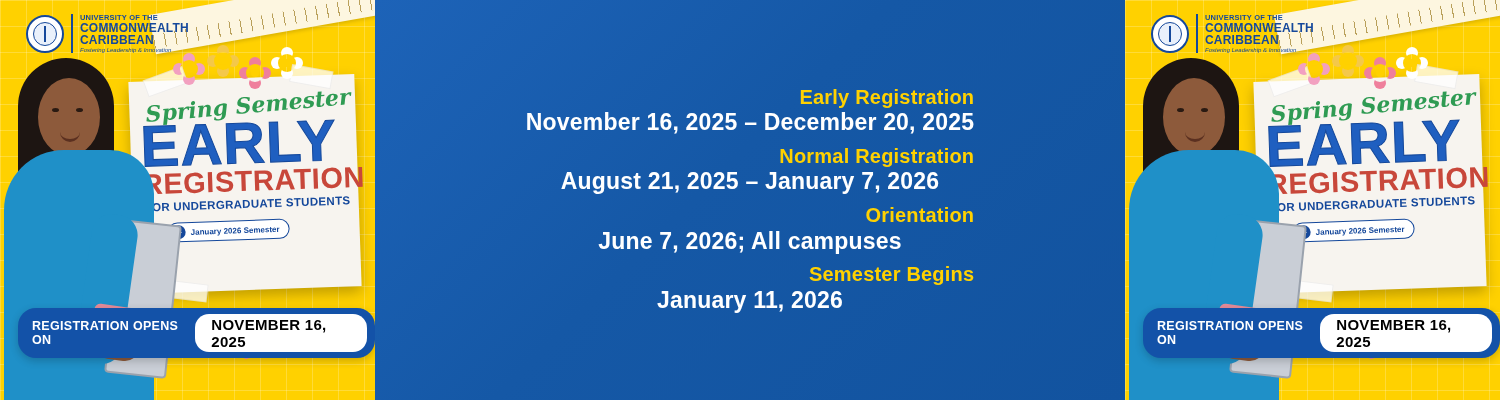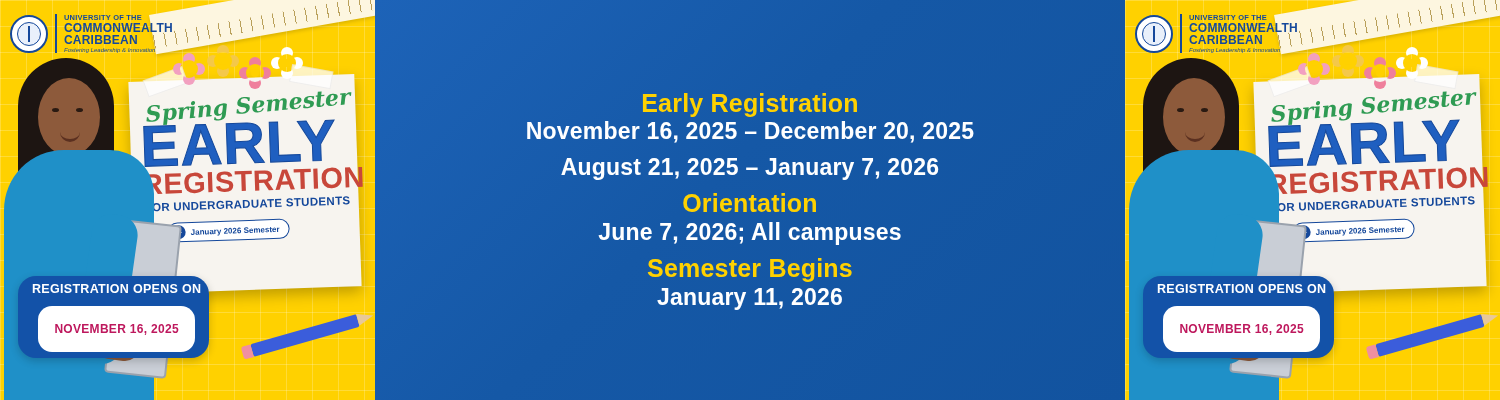--- a/index.html
+++ b/index.html
@@ -51,21 +51,21 @@
     position: absolute;
     left: 0; right: 0; bottom: 6px;
     height: 14px;
     background-image: repeating-linear-gradient(to right, #b9a05a 0 1px, transparent 1px 11px);
   }
 
   
   .logo-block {
     position: absolute;
     top: 14px;
-    left: 10px;
+    left: 26px;
     display: flex;
     align-items: center;
     gap: 7px;
     z-index: 6;
   }
   .logo-seal {
     width: 34px;
     height: 34px;
     border-radius: 50%;
     background: #ffffff;
@@ -297,35 +297,34 @@
     left: 18px;
     bottom: 42px;
     display: flex;
     align-items: center;
     gap: 10px;
     background: #1352a8;
     border-radius: 18px;
     padding: 6px 8px 6px 14px;
     z-index: 8;
     box-shadow: 0 3px 8px rgba(0,0,0,0.2);
-    flex-direction: column;
   }
   .reg-strip .label {
     color: #ffffff;
     font-size: 12.5px;
     font-weight: bold;
     letter-spacing: .3px;
   }
   .reg-strip .date-pill {
     background: #ffffff;
-    color: #be185d;
-    font-size: 12px;
+    color: #000000;
+    font-size: 15px;
     font-weight: bold;
     border-radius: 14px;
-    padding: 16px 16px;
+    padding: 2px 16px;
     letter-spacing: .3px;
   }
 
   
   .center {
     position: relative;
     flex: 1 1 auto;
     background: linear-gradient(135deg, #1d63b8 0%, #1558a6 45%, #12539f 100%);
     overflow: hidden;
     display: flex;
@@ -359,24 +358,25 @@
   .sched {
     position: relative;
     z-index: 2;
     text-align: center;
     padding: 6px 0;
   }
   .sched .row { margin-bottom: 8px; }
   .sched .row:last-child { margin-bottom: 0; }
   .sched .title {
     color: #ffd100;
-    font-size: 25px;
+    font-size: 20px;
     font-weight: bold;
     line-height: 1.18;
     letter-spacing: .2px;
+    text-align: right;
   }
   .sched .dates {
     color: #ffffff;
     font-size: 23px;
     font-weight: bold;
     line-height: 1.2;
     letter-spacing: .2px;
   }
 </style>
 </head>
@@ -454,20 +454,21 @@
 
   <div class="center">
     <div class="bldg"></div>
 
     <div class="sched">
       <div class="row">
         <div class="title">Early Registration</div>
         <div class="dates">November 16, 2025 – December 20, 2025</div>
       </div>
       <div class="row">
+        <div class="title">Normal Registration</div>
         <div class="dates">August 21, 2025 – January 7, 2026</div>
       </div>
       <div class="row">
         <div class="title">Orientation</div>
         <div class="dates">June 7, 2026; All campuses</div>
       </div>
       <div class="row">
         <div class="title">Semester Begins</div>
         <div class="dates">January 11, 2026</div>
       </div>

